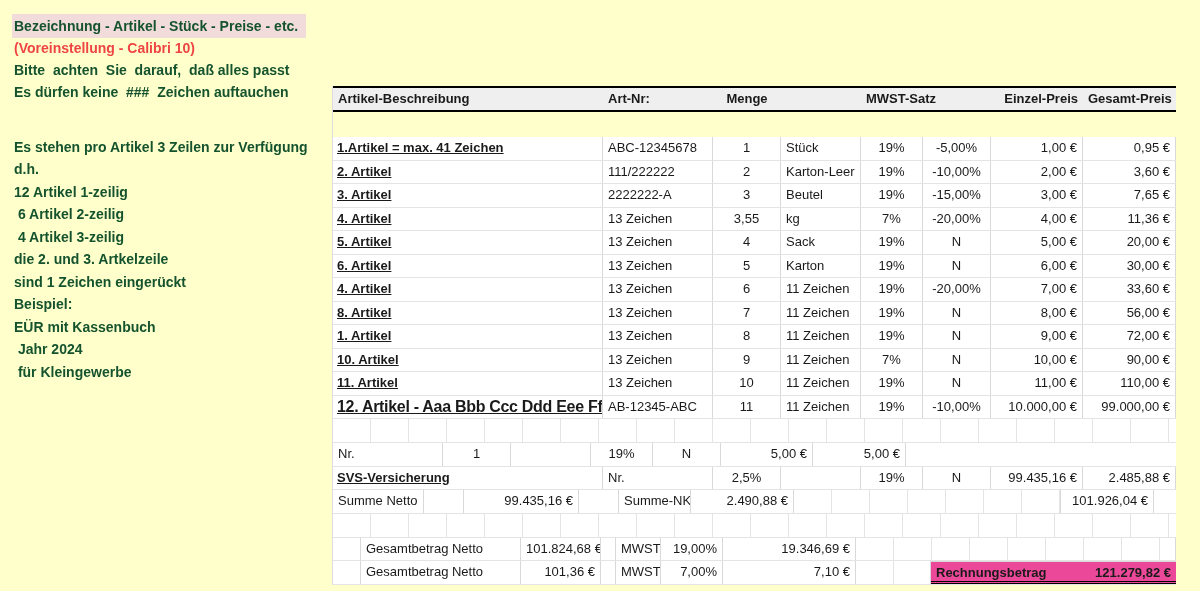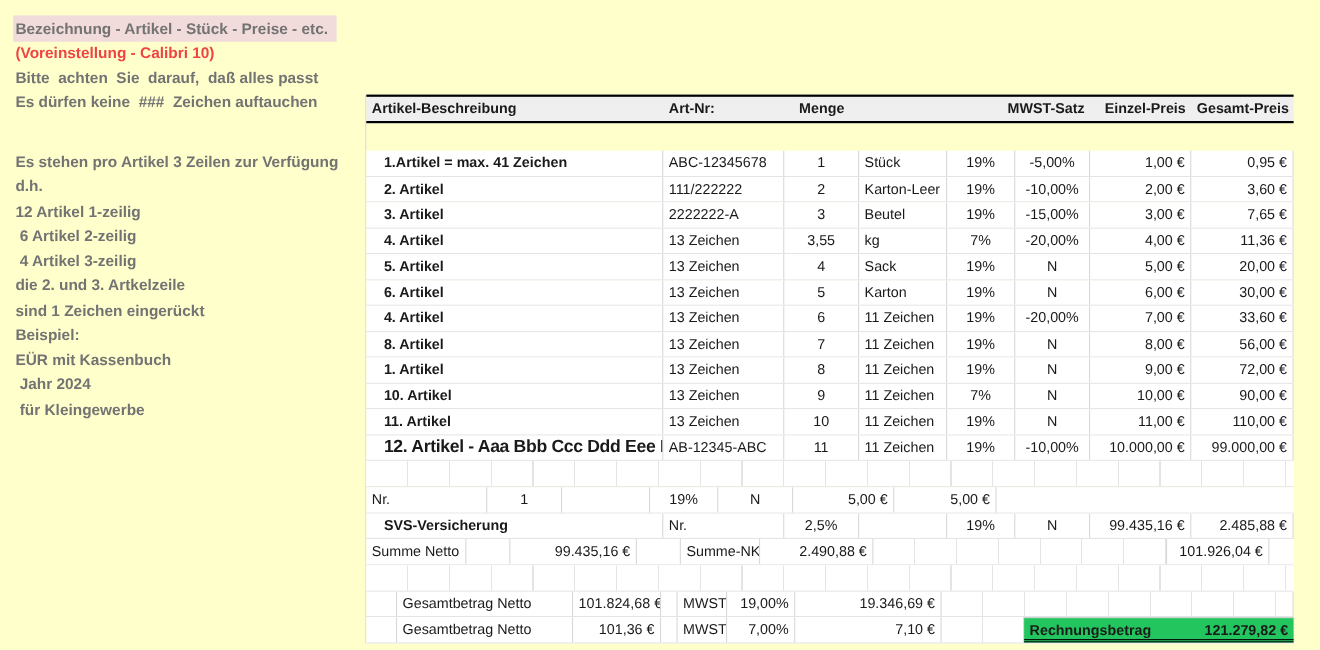--- a/index.html
+++ b/index.html
@@ -6,66 +6,66 @@
   body{
     width:1200px;height:591px;position:relative;overflow:hidden;
     background:#FFFFCC;
     font-family:"Liberation Sans", sans-serif;
     color:#1a1a1a;
   }
   
   .notes{position:absolute;left:14px;top:0;width:320px;}
   .note-line{
     position:absolute;left:0;height:22px;line-height:22px;
-    font-size:14px;font-weight:bold;white-space:pre;color:#737373;
+    font-size:14px;font-weight:bold;white-space:pre;color:#14532d;
   }
   .note-title{background:#F2DCDB;padding:1px 8px 1px 2px;left:-2px;}
   .note-orange{color:#ef4444;}
   
   .sheet{position:absolute;left:332px;top:86px;width:843px;border-left:1px solid #DDDDDD;}
   .hdr{
     display:flex;height:22px;line-height:22px;align-items:center;
     background:#EFEFEF;border-top:2px solid #000;border-bottom:2px solid #000;
     font-weight:bold;font-size:13px;
   }
   .hcell{box-sizing:border-box;padding:0 5px;white-space:nowrap;overflow:hidden;}
   .gap{height:25px;}
   .row{
     display:flex;height:22.5px;line-height:22.5px;background:#fff;
     border-bottom:1px solid #E4E4E4;font-size:13px;
   }
   .cell{
     box-sizing:border-box;height:100%;border-right:1px solid #D9D9D9;
     padding:0 5px;white-space:pre;overflow:hidden;
   }
-  .desc{font-weight:bold;padding-left:16px;}
+  .desc{font-weight:bold;padding-left:4px;text-decoration:underline;}
   .tight{font-size:16px;letter-spacing:-0.3px;}
   .ctr{text-align:center;}
   .rt{text-align:right;}
   
   .c-desc{width:270px}.c-art{width:110px}.c-menge{width:68px}.c-unit{width:80px}
   .c-mwst{width:62px}.c-rab{width:68px}.c-ep{width:92px}.c-gp{width:93px}
-  .h-mwstspan{width:130px;text-align:right;}
+  .h-mwstspan{width:130px;text-align:left;}
   
   .fine{
     height:23px;border-bottom:1px solid #E4E4E4;
     background-image:repeating-linear-gradient(to right,#fff 0,#fff 37px,#E4E4E4 37px,#E4E4E4 38px);
     background-color:#fff;
   }
   .finefill{
     background-image:repeating-linear-gradient(to right,transparent 0,transparent 37px,#E4E4E4 37px,#E4E4E4 38px);
   }
   
   .s-label{width:91px}.s-b1{width:40px}.s-val{width:115px}.s-b2{width:40px}
   .s-nkl{width:72px}.s-nkv{width:103px}.s-fill{width:267px}.s-tot{width:93px}
   .g-b0{width:28px}.g-label{width:160px}.g-val{width:80px}.g-b1{width:15px}
   .g-mw{width:45px}.g-satz{width:62px}.g-mval{width:133px}.g-fill{width:320px}
   .g-fill2{width:75px}
   .rech{
-    width:245px;background:#22c55e;font-weight:bold;
+    width:245px;background:#ec4899;font-weight:bold;
     display:flex;justify-content:space-between;
     border-top:1px solid #D9D9D9;border-right:none;
     border-bottom:3px double #000;
   }
 </style>
 </head>
 <body>
 
 <div class="notes">
   <div class="note-line note-title" style="top:14px">Bezeichnung - Artikel - Stück - Preise - etc.</div>

